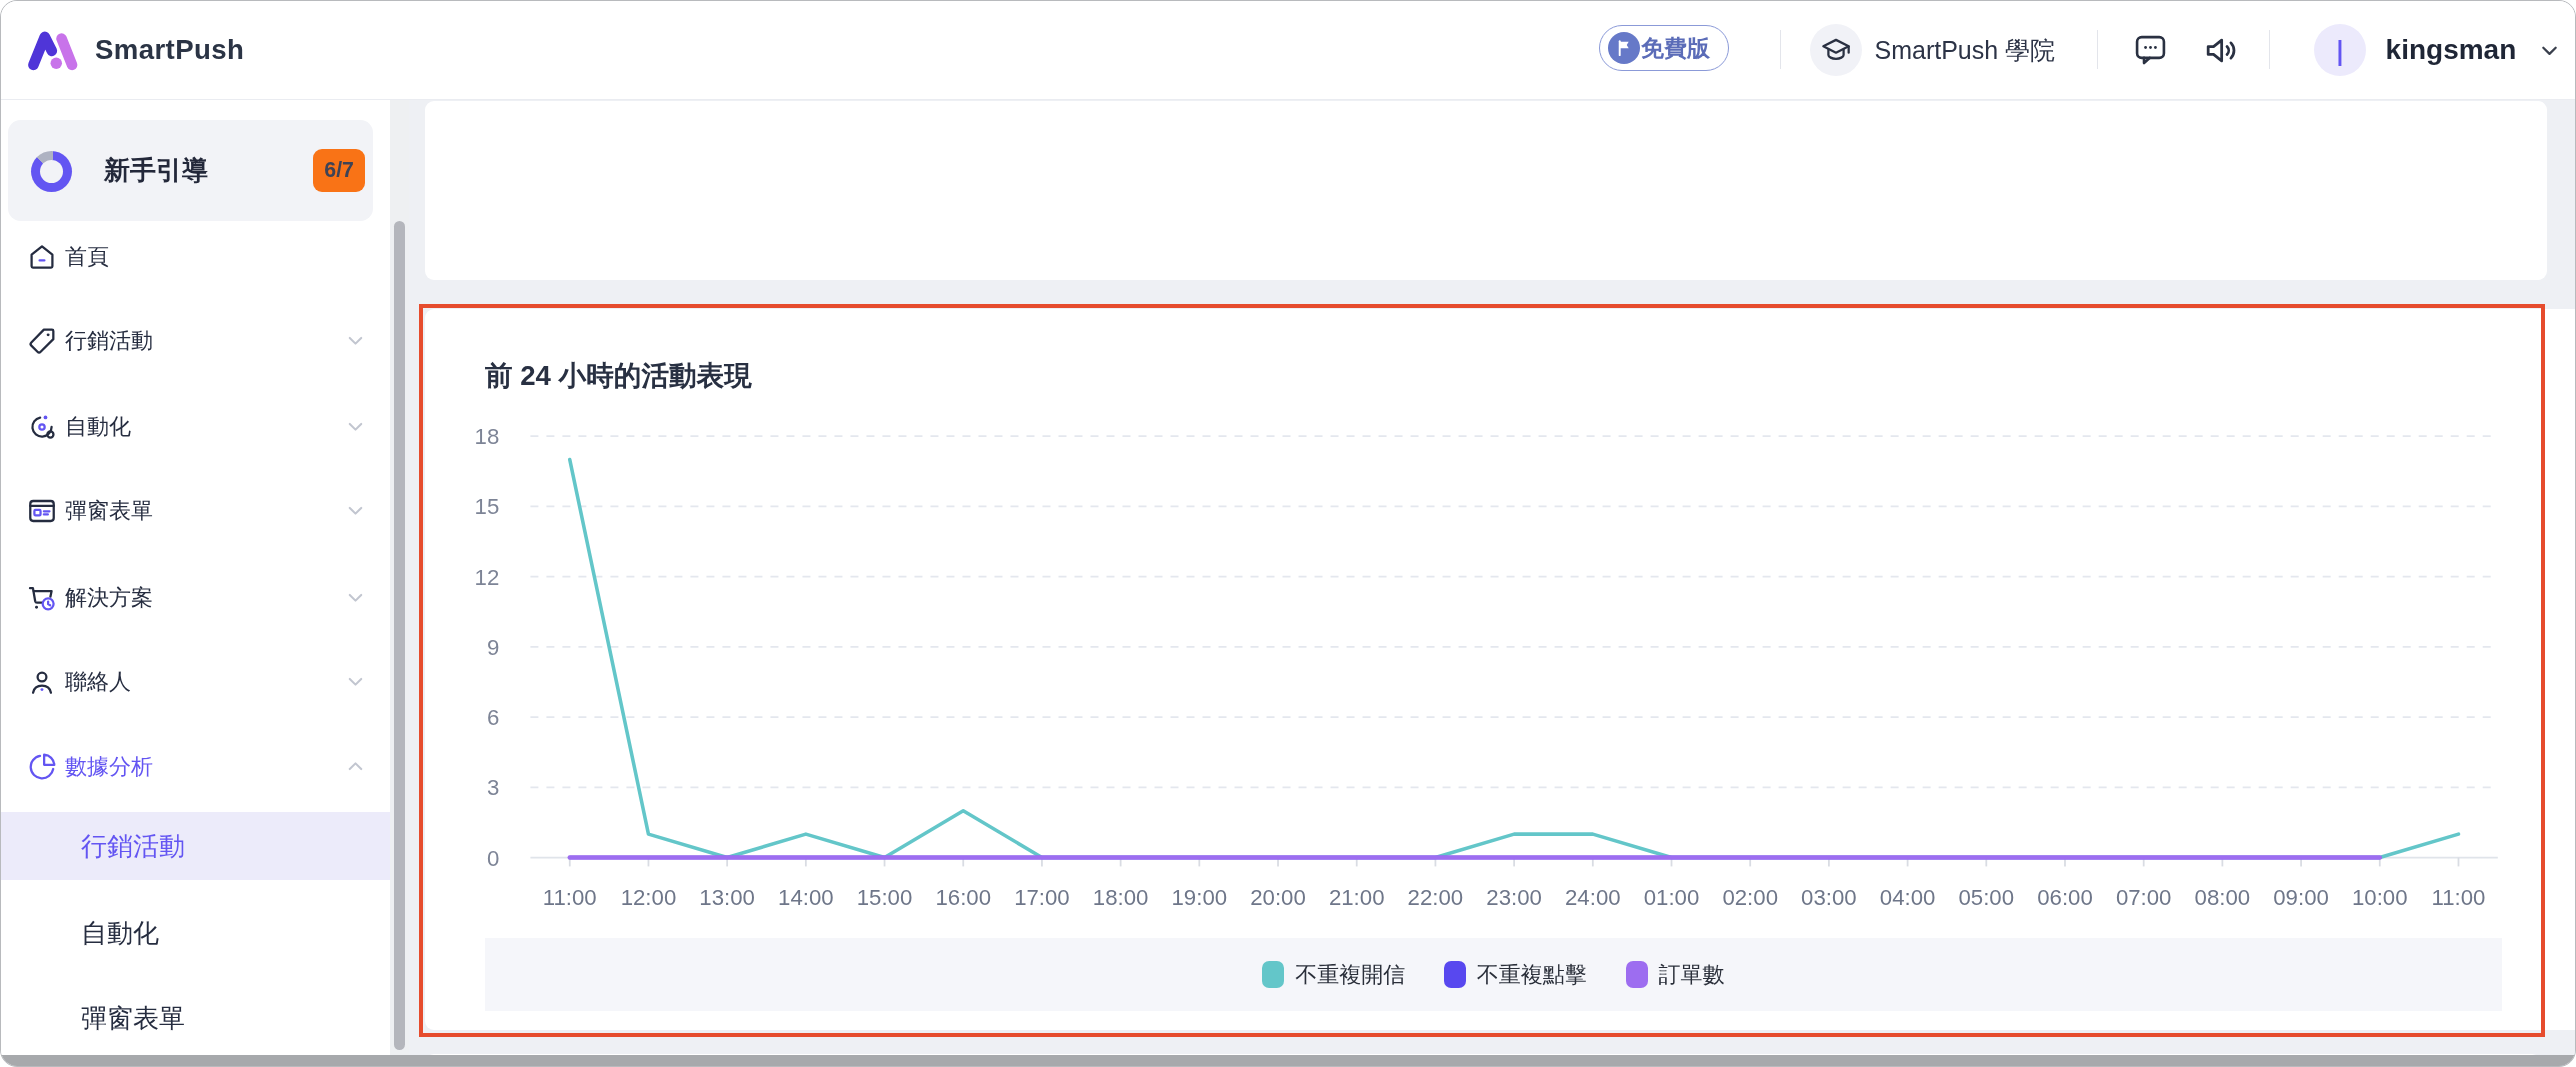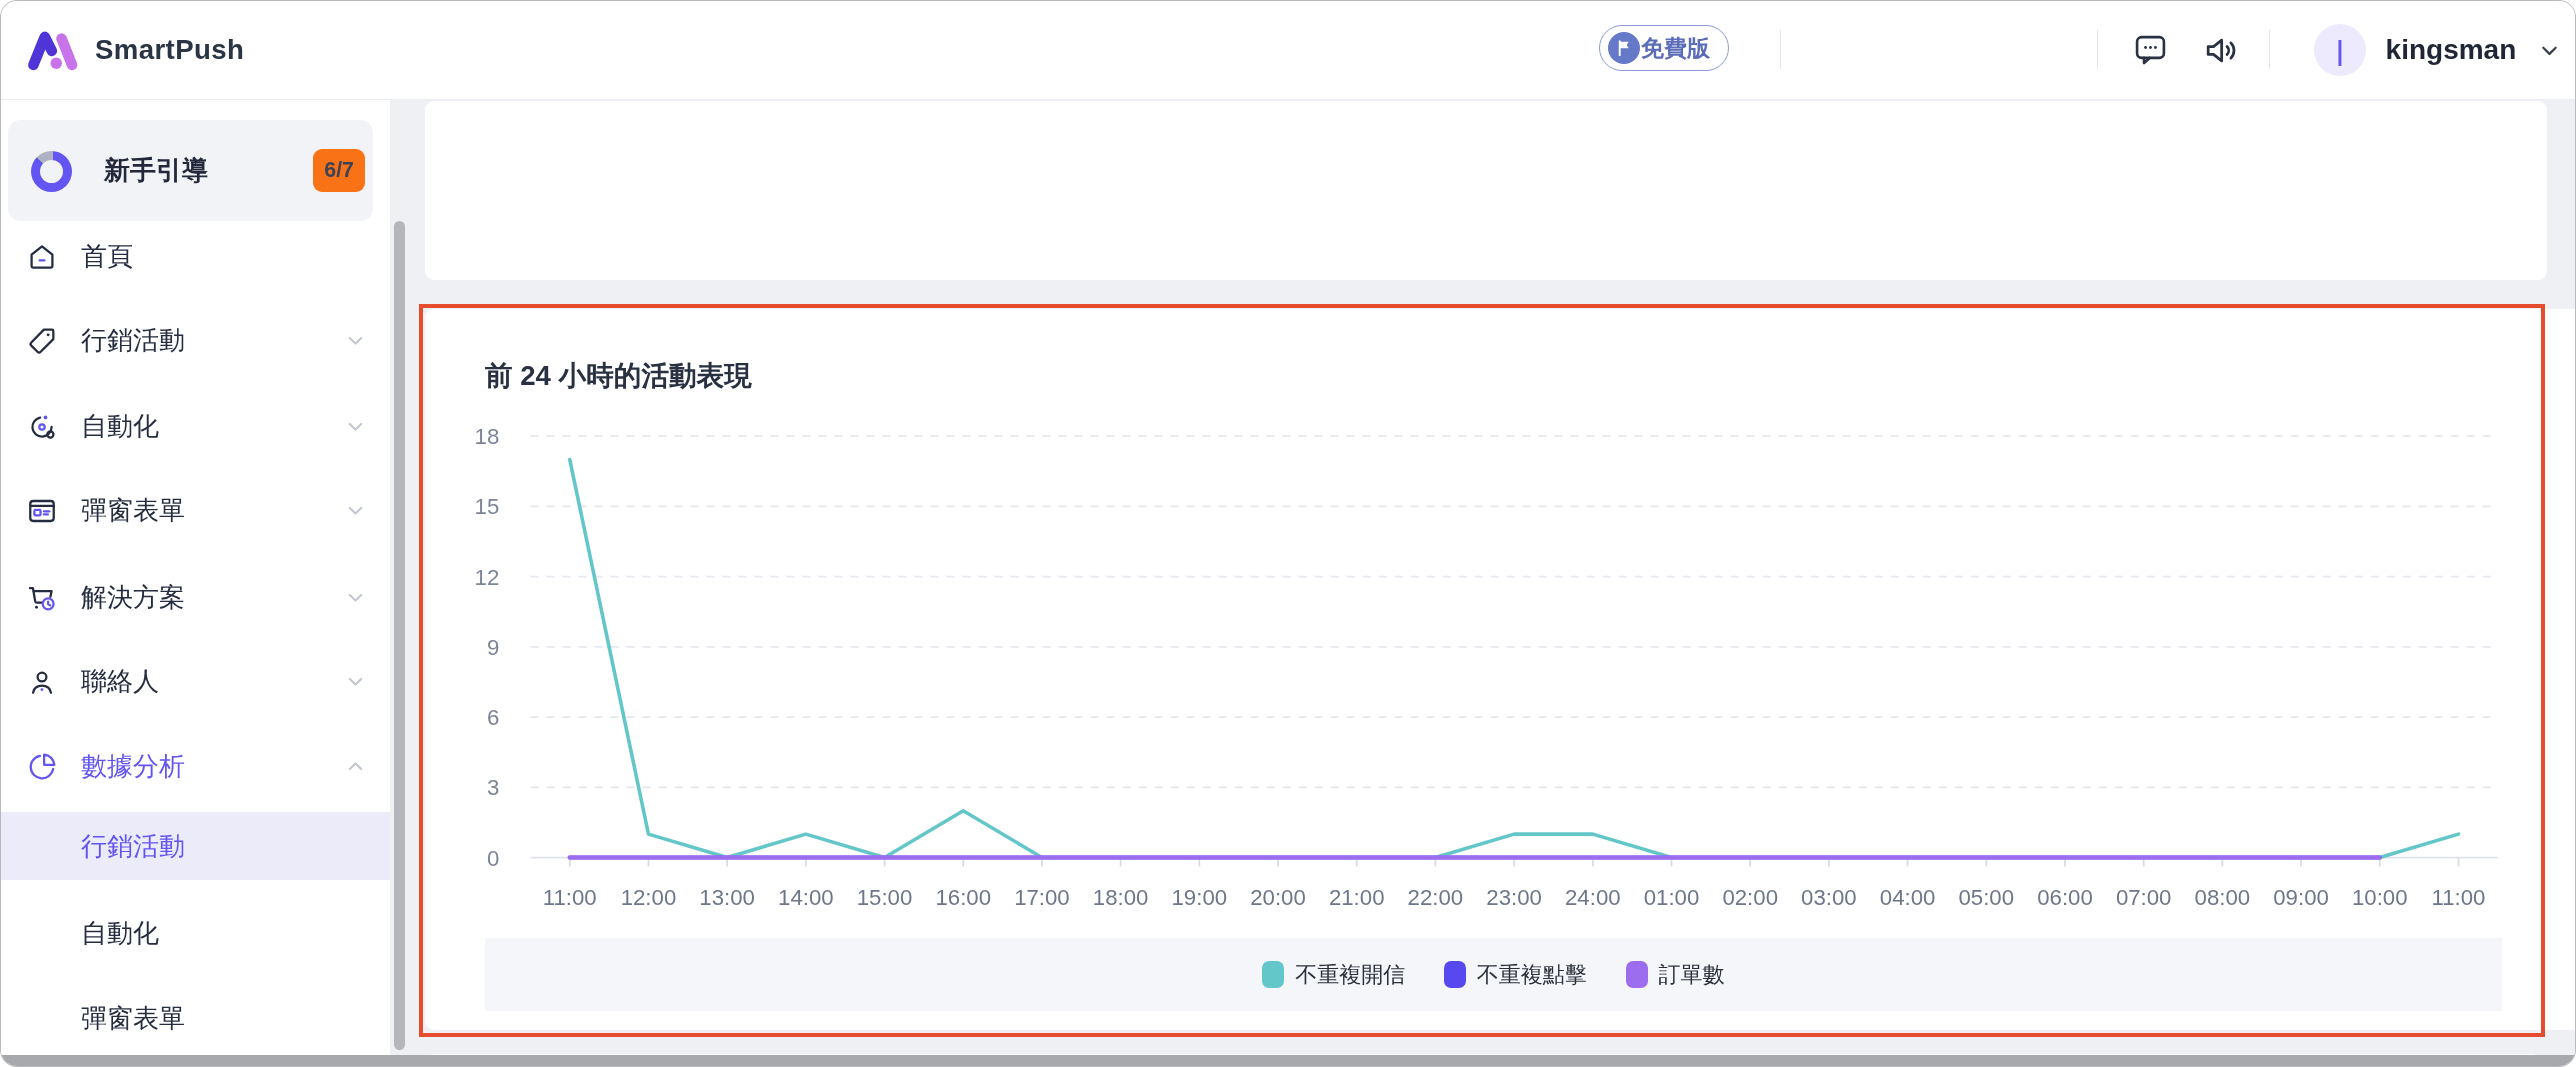--- a/index.html
+++ b/index.html
@@ -36,22 +36,22 @@
   .onboarding{position:absolute;left:7.1px;top:20.5px;width:365px;height:101px;background:#f2f3f7;
     border-radius:12.5px;cursor:pointer;}
   .ring{position:absolute;left:23px;top:31px;width:41px;height:41px;border-radius:50%;}
   .ring .hole{position:absolute;left:9px;top:9px;right:9px;bottom:9px;border-radius:50%;background:#f2f3f7;}
   .onboarding .ob-label{position:absolute;left:78px;top:0;height:101px;line-height:101px;
     font-size:26px;font-weight:700;color:#23283a;margin-left:18px;}
   .ob-badge{position:absolute;left:305px;top:29px;width:52px;height:43px;background:#f97316;
     border-radius:9px;text-align:center;line-height:43px;font-size:21.3px;font-weight:600;color:#3d4356;}
   .menu-item{position:absolute;left:0;width:389px;height:57px;cursor:pointer;}
   .menu-item .mi-icon{position:absolute;left:25px;top:12.5px;width:32px;height:32px;}
-  .menu-item .mi-label{position:absolute;left:80px;top:0;height:57px;line-height:57px;
-    font-size:26px;color:#262d40;}
+  .menu-item .mi-label{position:absolute;left:64px;top:0;height:57px;line-height:57px;
+    font-size:22px;color:#262d40;}
   .menu-item.active .mi-label{color:#6355f2;}
   .menu-item .mi-chev{position:absolute;right:22px;top:16px;width:25px;height:25px;}
   .sub-item{position:absolute;left:0;width:389px;height:68px;cursor:pointer;}
   .sub-item .si-label{position:absolute;left:80px;top:0;height:68px;line-height:68px;
     font-size:26px;color:#262d40;}
   .sub-item.active{background:#ecebfa;}
   .sub-item.active .si-label{color:#6355f2;}
   .scroll-track{position:absolute;left:389px;top:98px;width:18.7px;bottom:10.7px;background:#eef0f2;z-index:3;}
   .scroll-thumb{position:absolute;left:3.6px;top:122px;bottom:5.3px;width:11.6px;border-radius:6.2px;background:#b4b6bc;}
   
@@ -88,20 +88,30 @@
         <svg width="19.6" height="19.6" viewBox="0 0 24 24">
           <path d="M7 4v17" stroke="#fff" stroke-width="2.4" stroke-linecap="round" fill="none"></path>
           <path d="M7 4.5h11l-2.4 4 2.4 4H7z" fill="#fff"></path>
         </svg>
       </span>
       <span>免費版</span>
     </div>
 
     <div class="hdiv" style="left:1779px"></div>
 
+    <div class="academy">
+      <span class="acad-circle">
+        <svg width="32" height="32" viewBox="0 0 24 24" fill="none" stroke="#2a3142" stroke-width="1.7" stroke-linecap="round" stroke-linejoin="round">
+          <path d="M12 4.4 2.5 9.2 12 14l9.5-4.8z"></path>
+          <path d="M6.3 11.6v4.2c0 1.4 2.6 2.8 5.7 2.8s5.7-1.4 5.7-2.8v-4.2"></path>
+          <path d="M21.5 9.4v4.6"></path>
+        </svg>
+      </span>
+      <span class="acad-label">SmartPush 學院</span>
+    </div>
 
     <div class="hdiv" style="left:2096px"></div>
 
     <div class="icon-btn" style="left:2131px">
       <svg width="37" height="37" viewBox="0 0 24 24" fill="none" stroke="#2a3142" stroke-width="1.7" stroke-linecap="round" stroke-linejoin="round">
         <rect x="3.3" y="4" width="17.4" height="13.4" rx="3"></rect>
         <path d="M7.8 17.4v3.4l3.8-3.4"></path>
         <circle cx="8.8" cy="10.7" r="0.9" fill="#2a3142" stroke="none"></circle>
         <circle cx="12" cy="10.7" r="0.9" fill="#2a3142" stroke="none"></circle>
         <circle cx="15.2" cy="10.7" r="0.9" fill="#2a3142" stroke="none"></circle>

